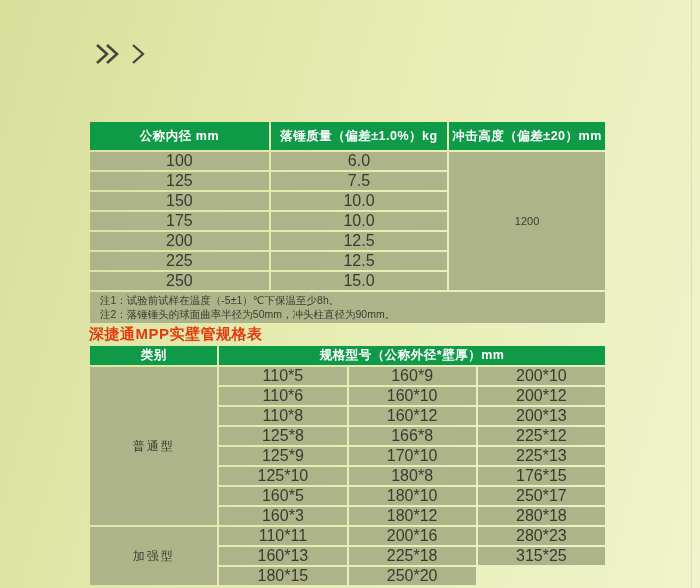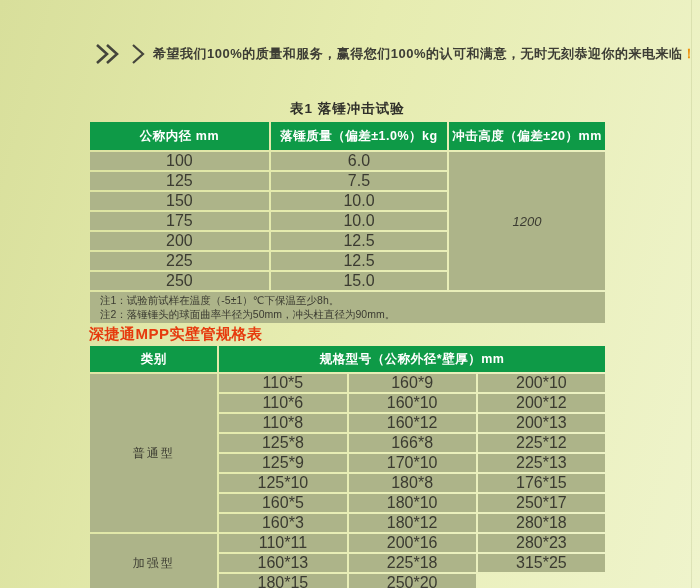--- a/index.html
+++ b/index.html
@@ -80,58 +80,56 @@
     font-size: 16px;
     text-align: center;
     vertical-align: middle;
   }
   td.cell.empty { background: transparent; }
 
   
   .table1 { left: 88px; top: 120px; width: 519px; }
   .table1 th { height: 28px; }
   .table1 td.cell { height: 15px; }
-  .table1 td.merged { font-size: 13px; font-style: italic; }
+  .table1 td.merged { font-size: 11px; }
   .table1 td.notes {
     background: #adb489;
     color: #3b3b31;
     font-size: 10.5px;
     line-height: 14px;
     text-align: left;
     padding: 1px 8px 2px 10px;
     height: 30px;
   }
 
   
   .table2 { left: 88px; top: 344px; width: 519px; }
-  .table2 th { height: 26px; }
+  .table2 th { height: 19px; }
   .table2 td.cell { height: 17px; }
   .table2 td.cat { font-size: 12px; letter-spacing: 2px; }
 </style>
 </head>
 <body>
 
 <div class="page">
 
   <div class="slogan">
     <span class="chev">
       <svg width="30" height="24" viewBox="0 0 30 24">
         <polyline points="4,3 14,12 4,21" fill="none" stroke="#45453c" stroke-width="2.6"></polyline>
         <polyline points="14,3 24,12 14,21" fill="none" stroke="#45453c" stroke-width="2.6"></polyline>
       </svg>
     </span>
     <span class="chev">
       <svg width="16" height="24" viewBox="0 0 16 24">
         <polyline points="3,3 13,12 3,21" fill="none" stroke="#45453c" stroke-width="2.2"></polyline>
       </svg>
     </span>
-    <span class="slogan-text"><span>希望我们100%的质量和服务，赢得您们100%的认可和满意，无时无刻恭迎你的来电来临</span><span class="slogan-exclaim">！</span></span>
   </div>
 
-  <div class="t1-title">表1  落锤冲击试验</div>
 
   <table class="table1">
     <colgroup>
       <col style="width:35%">
       <col style="width:34.5%">
       <col style="width:30.5%">
     </colgroup>
     <thead>
       <tr>
         <th>公称内径  mm</th>

